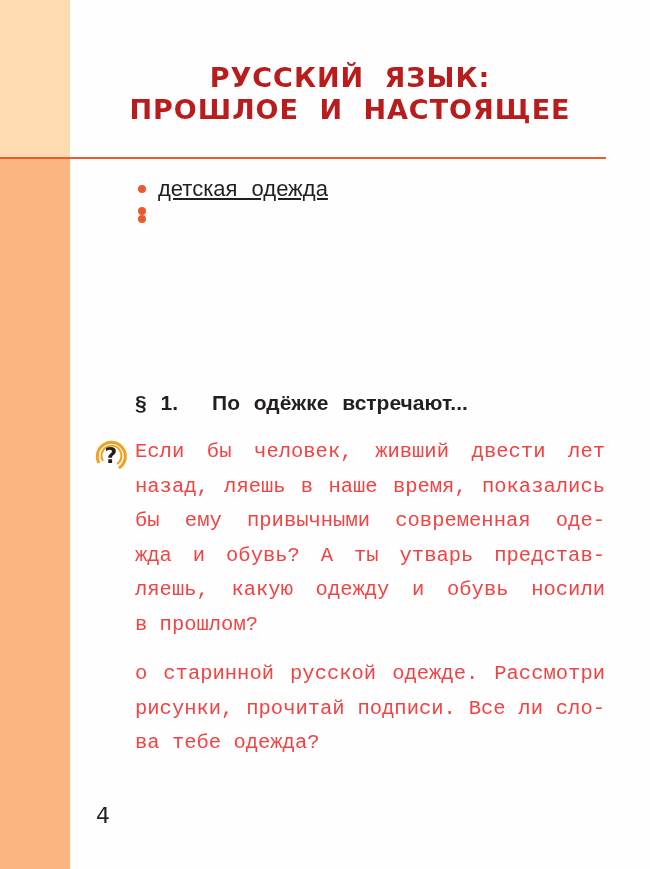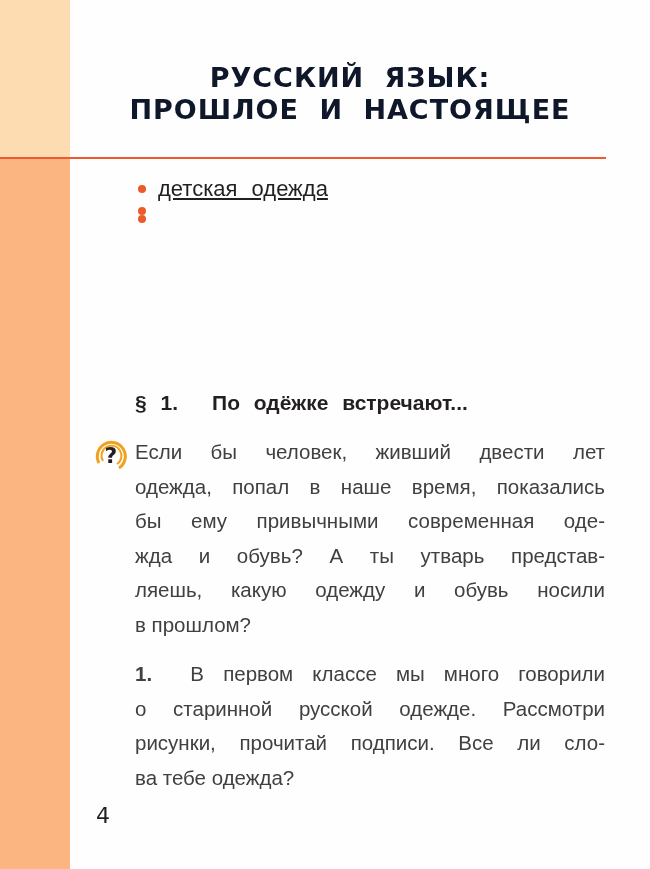--- a/index.html
+++ b/index.html
@@ -16,21 +16,21 @@
     .strip-bottom {
       position: absolute; left: 0; top: 158px; width: 70px; height: 711px;
       background: #fbb581;
     }
     .rule {
       position: absolute; left: 0; top: 157px; width: 606px; height: 2px;
       background: #ee5a2e;
     }
     .title {
       position: absolute; left: 70px; top: 62px; width: 560px;
-      text-align: center; color: #0f172a;
+      text-align: center; color: #b91c1c;
       font-family: "DejaVu Sans", sans-serif; font-weight: bold;
       font-size: 27px; line-height: 32px; letter-spacing: 1px; word-spacing: 10px;
     }
     .topics {
       position: absolute; left: 136px; top: 172px; margin: 0; padding: 0; list-style: none;
     }
     .topics li {
       font-size: 22px; line-height: 34.5px; word-spacing: 8px; color: #231f20;
       display: flex; align-items: center; text-decoration: underline;
     }
@@ -42,22 +42,22 @@
       position: absolute; left: 135px; top: 388px;
       font-family: Liberation Sans, sans-serif; font-weight: bold;
       font-size: 21px; line-height: 30px; word-spacing: 8px; color: #231f20;
     }
     .section .num { margin-right: 34px; }
     .q-icon {
       position: absolute; left: 93px; top: 437px; width: 36px; height: 36px;
     }
     .para {
       position: absolute; left: 135px; width: 470px;
-      font-family: Liberation Sans, sans-serif;
-      font-size: 20.5px; line-height: 34.5px; color: #404040;
+      font-family: Liberation Mono, monospace;
+      font-size: 20.5px; line-height: 34.5px; color: #ef4444;
       text-align: justify; text-align-last: justify;
     }
     .para .line { display: block; white-space: nowrap; text-align: justify; text-align-last: justify; }
     .para .line.last { text-align-last: left; }
     .p1 { top: 435px; }
     .p2 { top: 657px; }
     .task-num { font-weight: bold; }
     .page-num {
       position: absolute; left: 96px; top: 803px;
       font-family: "DejaVu Sans", sans-serif; font-size: 22px; color: #231f20;
@@ -93,27 +93,26 @@
 </div>
 
 <svg class="q-icon" viewBox="0 0 36 36">
   <path d="M6 26 A14 14 0 1 1 26 31" fill="none" stroke="#f0a21e" stroke-width="3"></path>
   <path d="M10 24 A10 10 0 1 1 24 27" fill="none" stroke="#f0a21e" stroke-width="2"></path>
   <text x="18" y="26" text-anchor="middle" font-family="DejaVu Sans, sans-serif" font-weight="bold" font-size="22" fill="#231f20">?</text>
 </svg>
 
 <div class="para p1">
   <span class="line">Если бы человек, живший двести лет</span>
-  <span class="line">одежда, попал в наше время, показались</span>
+  <span class="line">назад, ляешь в наше время, показались</span>
   <span class="line">бы ему привычными современная оде-</span>
   <span class="line">жда и обувь? А ты утварь представ-</span>
   <span class="line">ляешь, какую одежду и обувь носили</span>
   <span class="line last">в прошлом?</span>
 </div>
 
 <div class="para p2">
-  <span class="line"><span class="task-num">1.</span>&nbsp;&nbsp;<span>В первом классе мы много говорили</span></span>
   <span class="line">о старинной русской одежде. Рассмотри</span>
   <span class="line">рисунки, прочитай подписи. Все ли сло-</span>
   <span class="line last">ва тебе одежда?</span>
 </div>
 
 <div class="page-num">4</div>
 
 </body></html>

